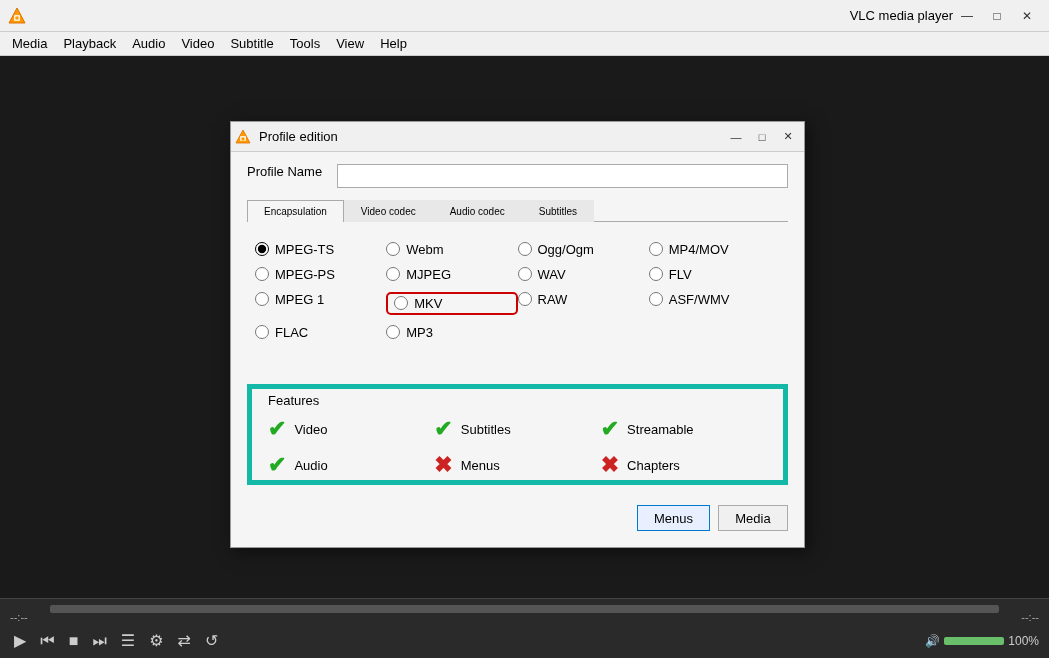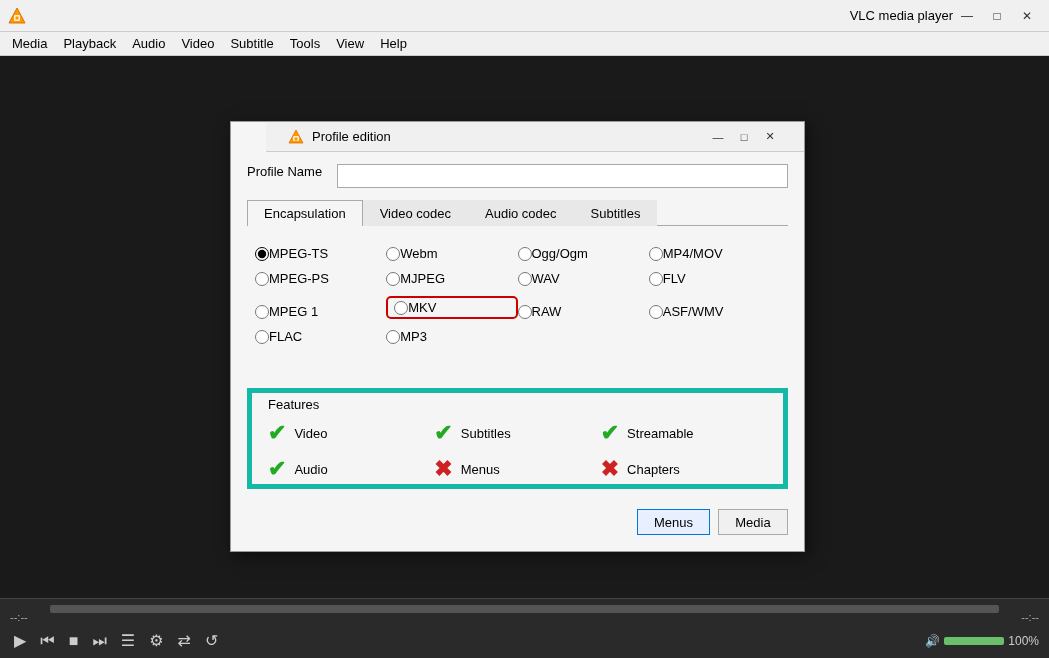--- a/index.html
+++ b/index.html
@@ -150,23 +150,22 @@
       position: absolute;
       top: 65px;
       left: 230px;
     }
 
     .dialog-titlebar {
       background: #f0f0f0;
       height: 30px;
       display: flex;
       align-items: center;
-      padding: 0 22px;
+      padding: 0 4px;
       border-bottom: 1px solid #ccc;
-      margin-left: 35px;
     }
     .dialog-icon {
       width: 16px;
       height: 16px;
       margin-right: 8px;
     }
     .dialog-title {
       flex: 1;
       font-size: 13px;
       font-weight: normal;
@@ -213,21 +212,21 @@
     }
 
     
     .tabs-row {
       display: flex;
       border-bottom: 1px solid #aaa;
       margin-bottom: 12px;
     }
     .tab {
       padding: 5px 16px;
-      font-size: 13px;
+      font-size: 10px;
       cursor: pointer;
       border: 1px solid transparent;
       border-bottom: none;
       margin-bottom: -1px;
       background: #e8e8e8;
       color: #000;
     }
     .tab.active {
       background: #f5f5f5;
       border-color: #aaa;
@@ -236,22 +235,22 @@
 
     
     .radio-grid {
       display: grid;
       grid-template-columns: repeat(4, 1fr);
       gap: 10px 0;
       padding: 8px 8px 16px 8px;
     }
     .radio-option {
       display: flex;
-      align-items: flex-end;
-      gap: 0;
+      align-items: flex-start;
+      gap: 6px;
       font-size: 13px;
       cursor: pointer;
     }
     .radio-option input[type="radio"] {
       width: 14px;
       height: 14px;
       cursor: pointer;
       accent-color: #000;
     }
 

